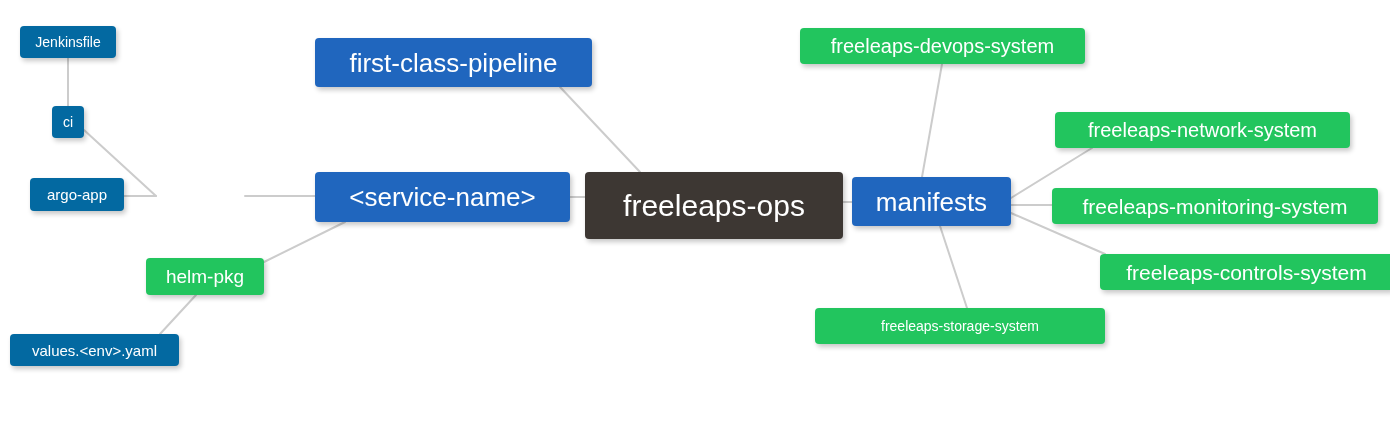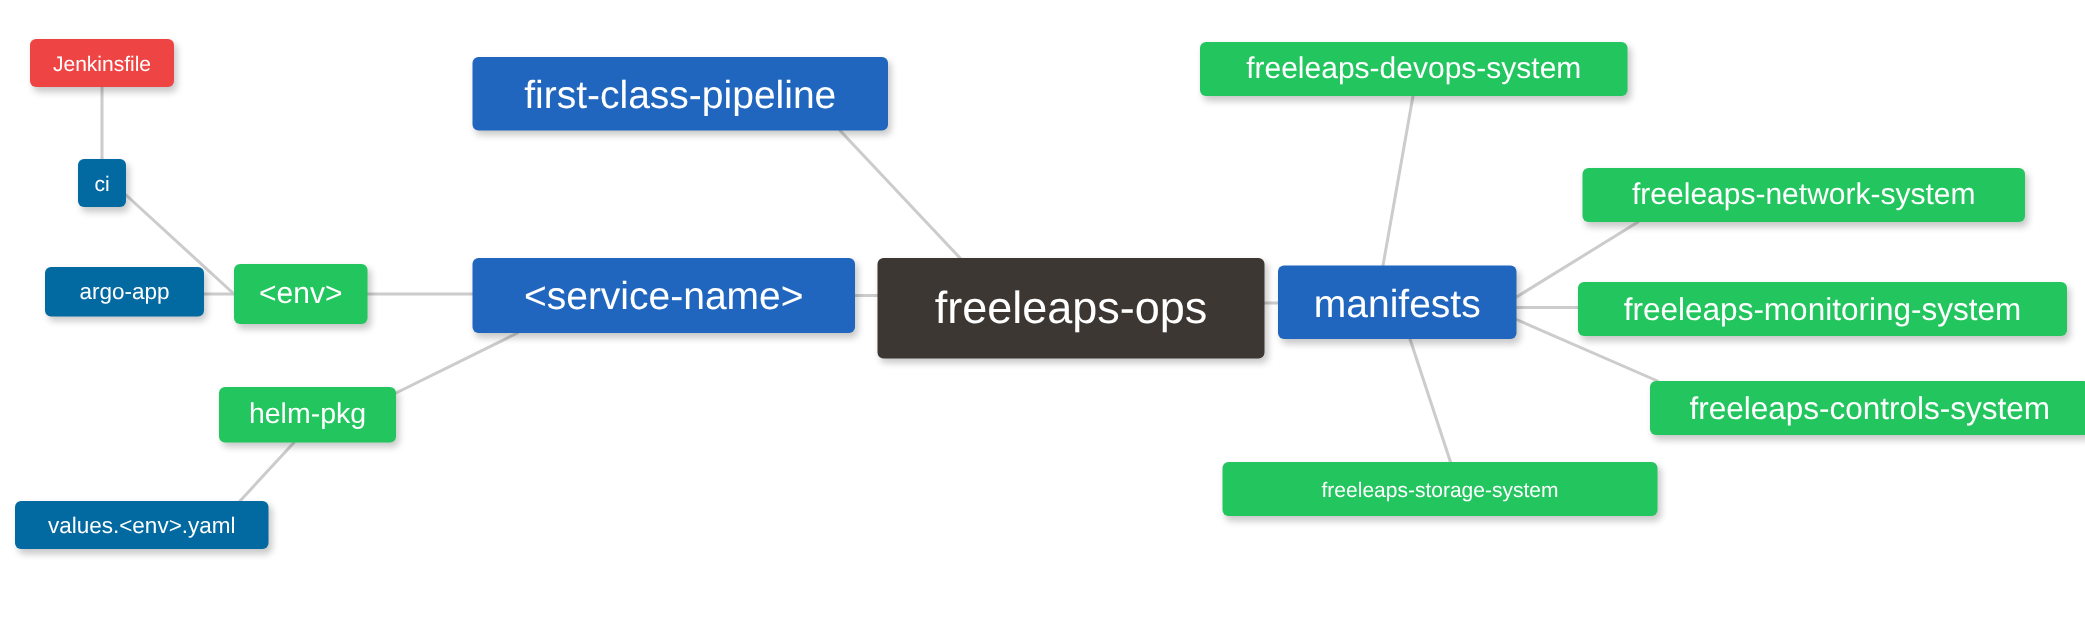--- a/index.html
+++ b/index.html
@@ -36,21 +36,21 @@
     white-space: nowrap;
     line-height: 1;
     box-shadow: 2px 3px 5px rgba(0,0,0,0.22);
     letter-spacing: 0px;
     user-select: none;
   }
   .n-root   { background: #3d3733; }
   .n-blue   { background: #2066be; }
   .n-green  { background: #22c55e; }
   .n-red    { background: #0369a1; }
-  .n-orange { background: #ef4444; text-align: right; }
+  .n-orange { background: #0369a1; text-align: right; }
 </style>
 </head>
 <body>
 
 <div id="mindmap">
   <svg id="edges" viewBox="0 0 1390 421" xmlns="http://www.w3.org/2000/svg">
       <line x1="68" y1="58" x2="68" y2="106" stroke="#cccccc" stroke-width="2" stroke-linecap="round"></line>
       <line x1="84" y1="130" x2="156" y2="196" stroke="#cccccc" stroke-width="2" stroke-linecap="round"></line>
       <line x1="124" y1="196" x2="156" y2="196" stroke="#cccccc" stroke-width="2" stroke-linecap="round"></line>
       <line x1="245" y1="196" x2="315" y2="196" stroke="#cccccc" stroke-width="2" stroke-linecap="round"></line>
@@ -64,25 +64,22 @@
       <line x1="1011" y1="205" x2="1052" y2="205" stroke="#cccccc" stroke-width="2" stroke-linecap="round"></line>
       <line x1="1011" y1="213" x2="1105" y2="254" stroke="#cccccc" stroke-width="2" stroke-linecap="round"></line>
       <line x1="940" y1="226" x2="967" y2="308" stroke="#cccccc" stroke-width="2" stroke-linecap="round"></line>
     </svg>
 <div class="node n-orange" style="left: 20px; top: 26px; width: 96px; height: 32px; font-size: 14px;">
       <span>Jenkinsfile</span>
     </div>
     <div class="node n-red" style="left: 52px; top: 106px; width: 32px; height: 32px; font-size: 14px;">
       <span>ci</span>
     </div>
-    <div class="node n-red" style="left: 30px; top: 178px; width: 106px; height: 33px; font-size: 15px;">
+    <div class="node n-red" style="left: 30px; top: 178px; width: 94px; height: 33px; font-size: 15px;">
       <span>argo-app</span>
-    </div>
-    <div class="node n-green" style="left: 156px; top: 176px; width: 89px; height: 40px; font-size: 20px;">
-      <span>&lt;env&gt;</span>
     </div>
     <div class="node n-green" style="left: 146px; top: 258px; width: 118px; height: 37px; font-size: 19px;">
       <span>helm-pkg</span>
     </div>
     <div class="node n-red" style="left: 10px; top: 334px; width: 169px; height: 32px; font-size: 15px;">
       <span>values.&lt;env&gt;.yaml</span>
     </div>
     <div class="node n-blue" style="left: 315px; top: 38px; width: 277px; height: 49px; font-size: 26px;">
       <span>first-class-pipeline</span>
     </div>

